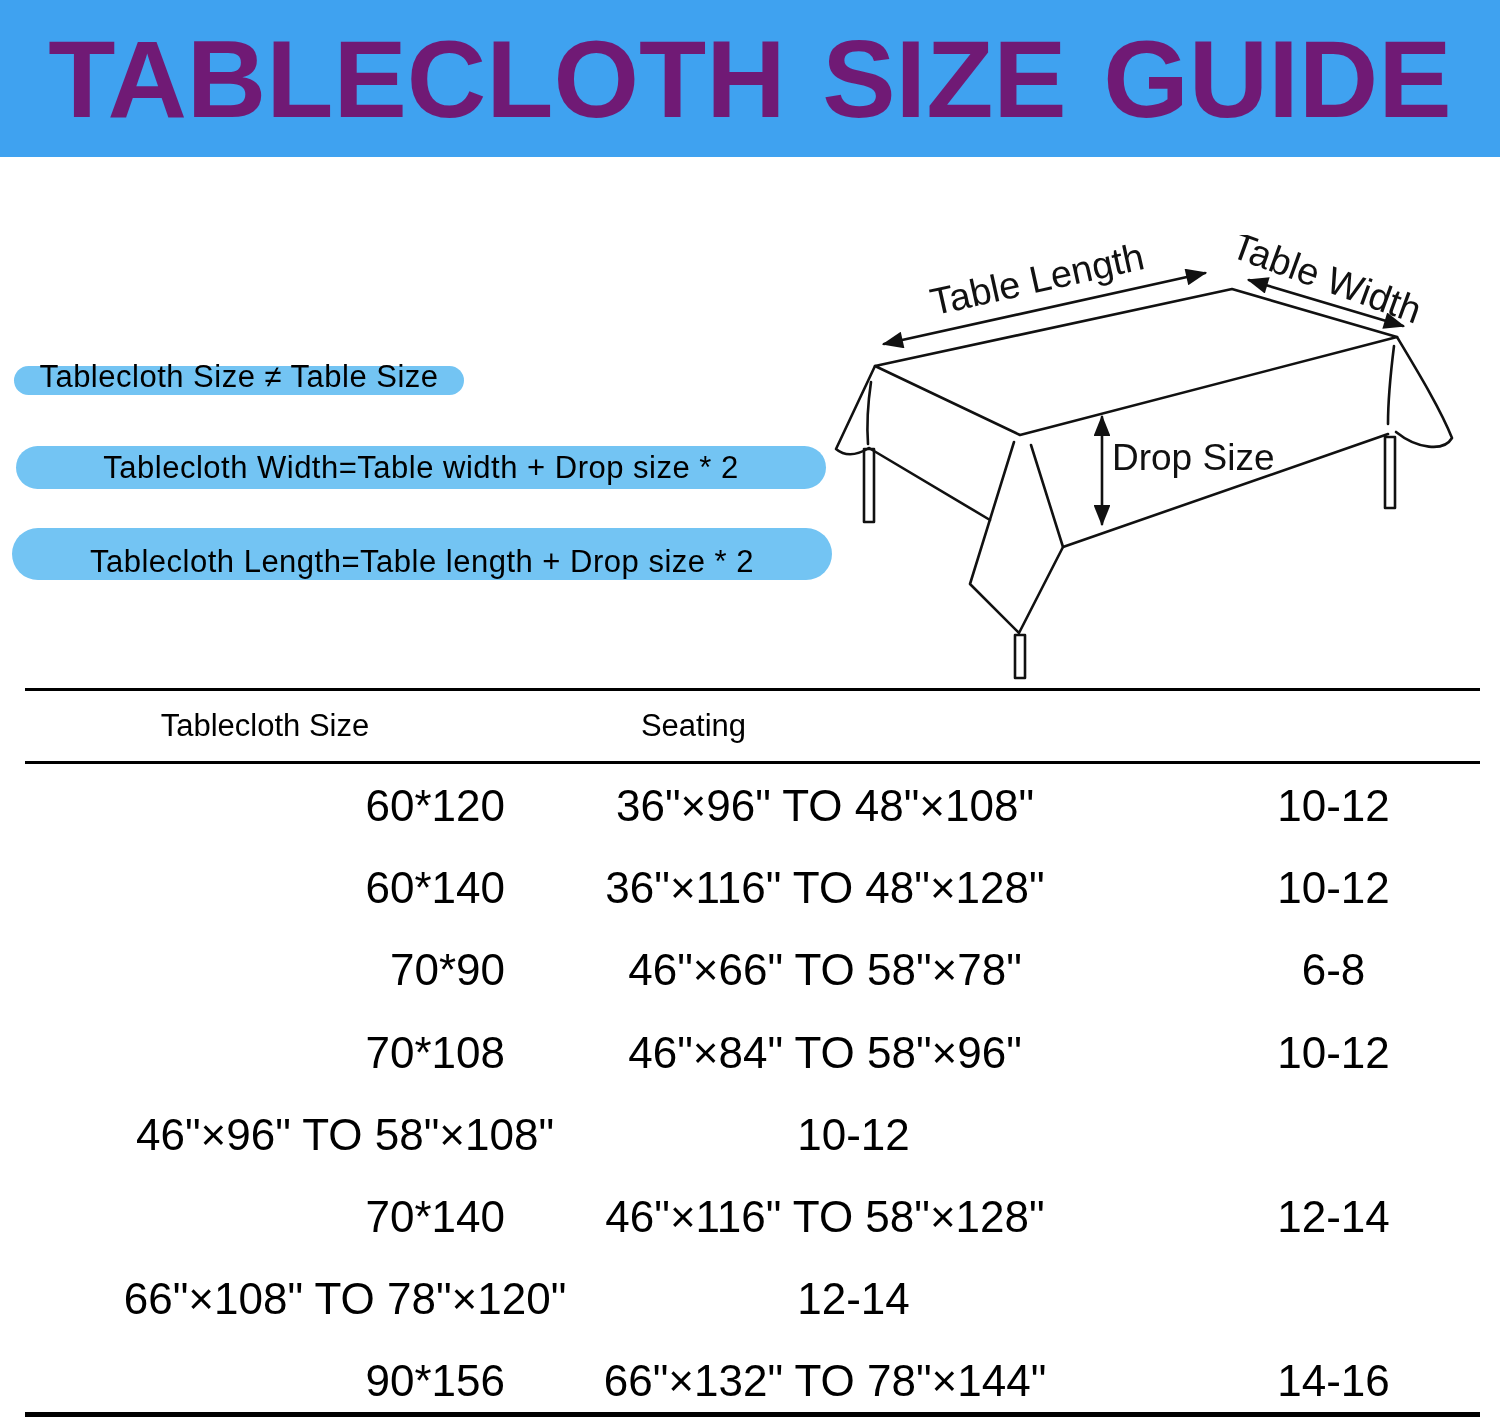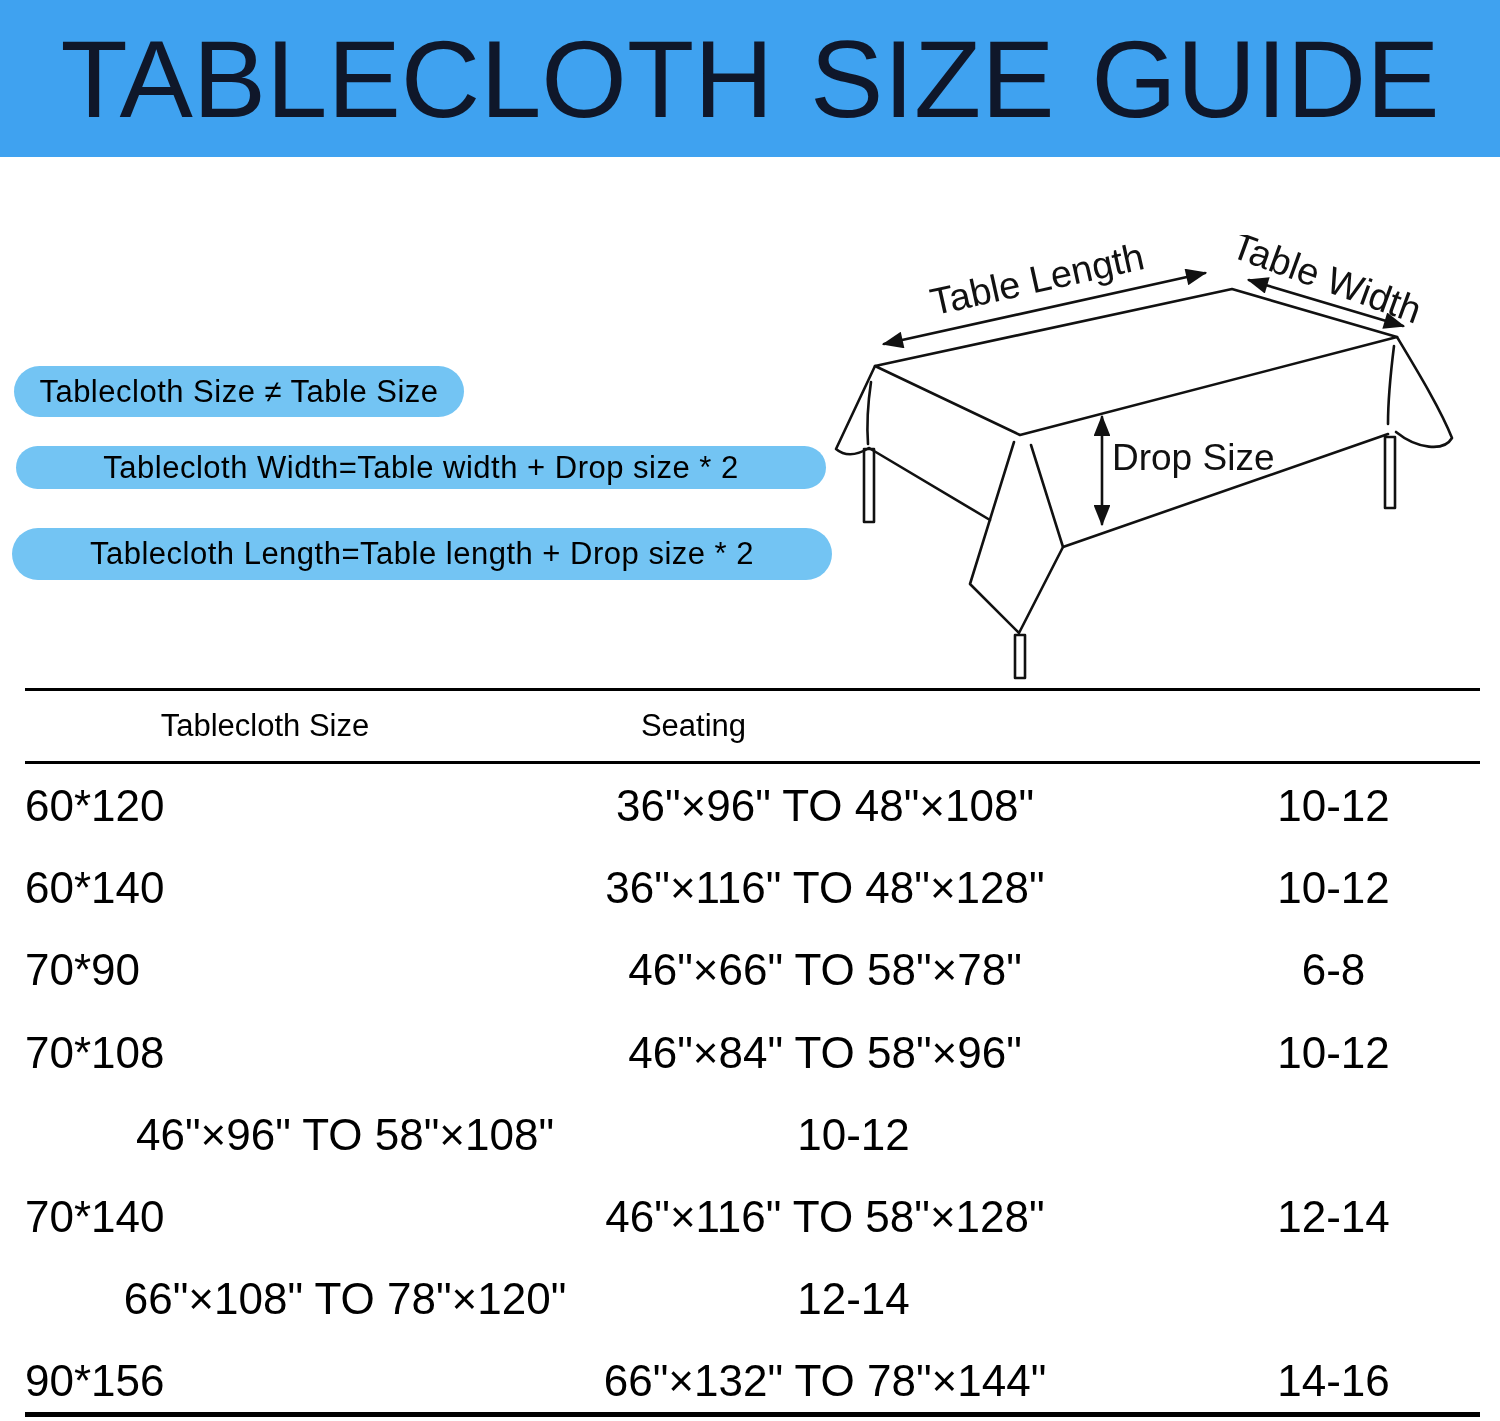--- a/index.html
+++ b/index.html
@@ -6,47 +6,47 @@
   body{
     width:1500px;height:1421px;position:relative;background:#ffffff;
     font-family:"Liberation Sans", sans-serif;overflow:hidden;color:#000;
   }
   
   .banner{
     position:absolute;left:0;top:0;width:1500px;height:157px;
     background:#3fa2f0;display:flex;align-items:center;justify-content:center;
   }
   .banner-title{
-    color:#0f172a;font-size:110px;font-weight:400;line-height:1;
+    color:#701a75;font-size:110px;font-weight:700;line-height:1;
     white-space:nowrap;letter-spacing:0px;word-spacing:6px;
   }
   
   .pill{
     position:absolute;background:#73c4f3;border-radius:26px;
     display:flex;align-items:center;justify-content:center;
     font-size:31px;letter-spacing:0.5px;white-space:nowrap;color:#000;
   }
-  .pill-1{left:14px;top:366px;width:450px;height:51px;}
+  .pill-1{left:14px;top:366px;width:450px;height:29px;align-items:flex-end;}
   .pill-2{left:16px;top:446px;width:810px;height:43px;}
-  .pill-3{left:12px;top:528px;width:820px;height:52px;}
+  .pill-3{left:12px;top:528px;width:820px;height:52px;align-items:flex-end;}
   
   .diagram{position:absolute;left:800px;top:235px;width:700px;height:455px;}
   .diagram text{font-family:"Liberation Sans", sans-serif;fill:#111;}
   
   .rule{position:absolute;left:25px;width:1455px;background:#000;}
   .rule-top{top:688px;height:3px;}
   .rule-mid{top:761px;height:3px;}
   .rule-bottom{top:1412px;height:5px;}
   .tbl-header{
     position:absolute;left:25px;top:691px;width:1455px;height:70px;
     display:flex;align-items:center;font-size:31px;
   }
   .tbl-rows{position:absolute;left:25px;top:765px;width:1455px;}
   .tbl-row{height:82.2px;display:flex;align-items:center;font-size:44px;}
-  .c1{width:480px;text-align:left;}
+  .c1{width:480px;text-align:right;}
   .c2{width:640px;text-align:center;}
   .c3{width:335px;text-align:center;padding-left:42px;box-sizing:border-box;}
   .tbl-header .c1,.tbl-header .c2,.tbl-header .c3{text-align:center;}
 </style>
 </head>
 <body>
 
 <div class="banner">
   <div class="banner-title">TABLECLOTH SIZE GUIDE</div>
 </div>

